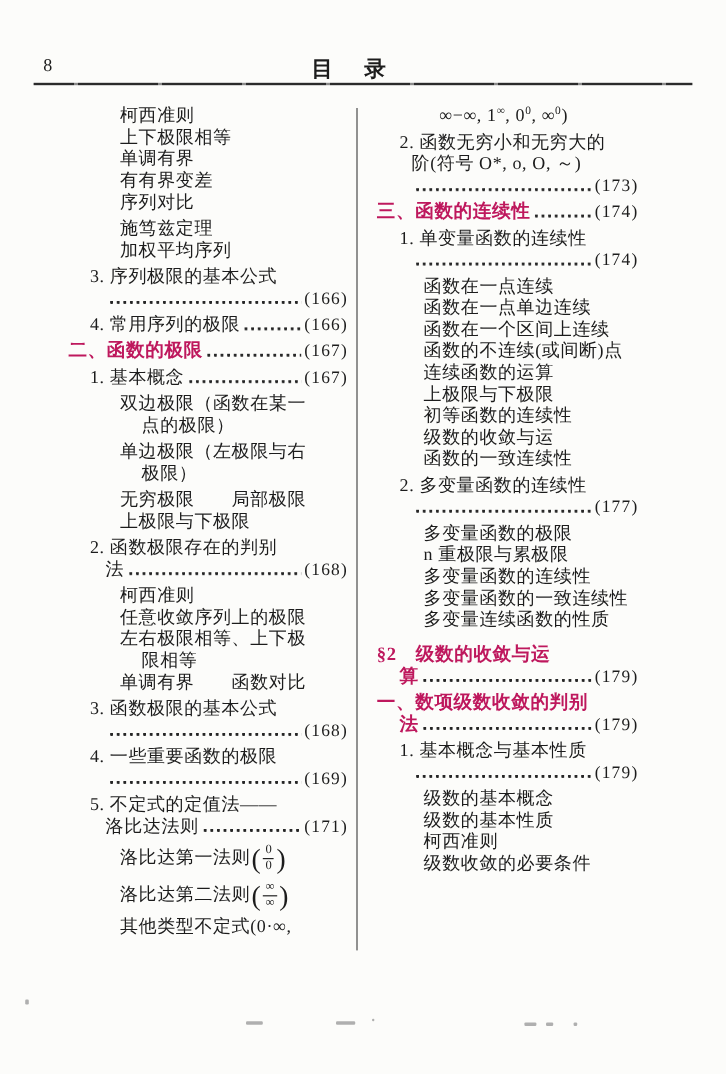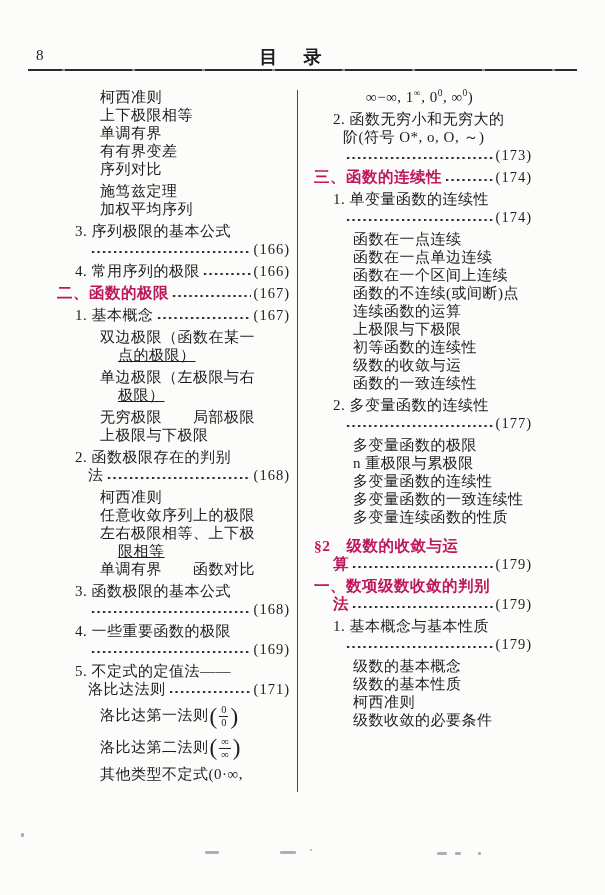--- a/index.html
+++ b/index.html
@@ -25,21 +25,21 @@
   .pg{font-size:14.5px;letter-spacing:1px;}
   .b .t{font-weight:bold;color:#be185d;font-size:15.5px;}
   .g1{margin-top:4px;}
   .g2{margin-top:11px;}
   sup{font-size:9.5px;line-height:0;}
   
   .colL .i0{padding-left:27px;}
   .colL .i1{padding-left:45px;}
   .colL .i2{padding-left:58px;}
   .colL .i3{padding-left:70px;}
-  .colL .i4{padding-left:88px;text-decoration:underline;}
+  .colL .i4{padding-left:88px;}
   .colR .i0{padding-left:8px;}
   .colR .i1{padding-left:27px;}
   .colR .i2{padding-left:37px;}
   .colR .i3{padding-left:47px;}
   .colR .i5{padding-left:60px;}
   
   .frac{display:inline-flex;align-items:center;vertical-align:middle;margin-left:1px;}
   .frac .paren{font-size:23px;line-height:26px;font-weight:400;}
   .frac .stk{display:inline-flex;flex-direction:column;align-items:center;font-size:10.5px;line-height:12px;padding:0 2px;}
   .frac .stk .num{border-bottom:1px solid #222;padding:0 2px;}

